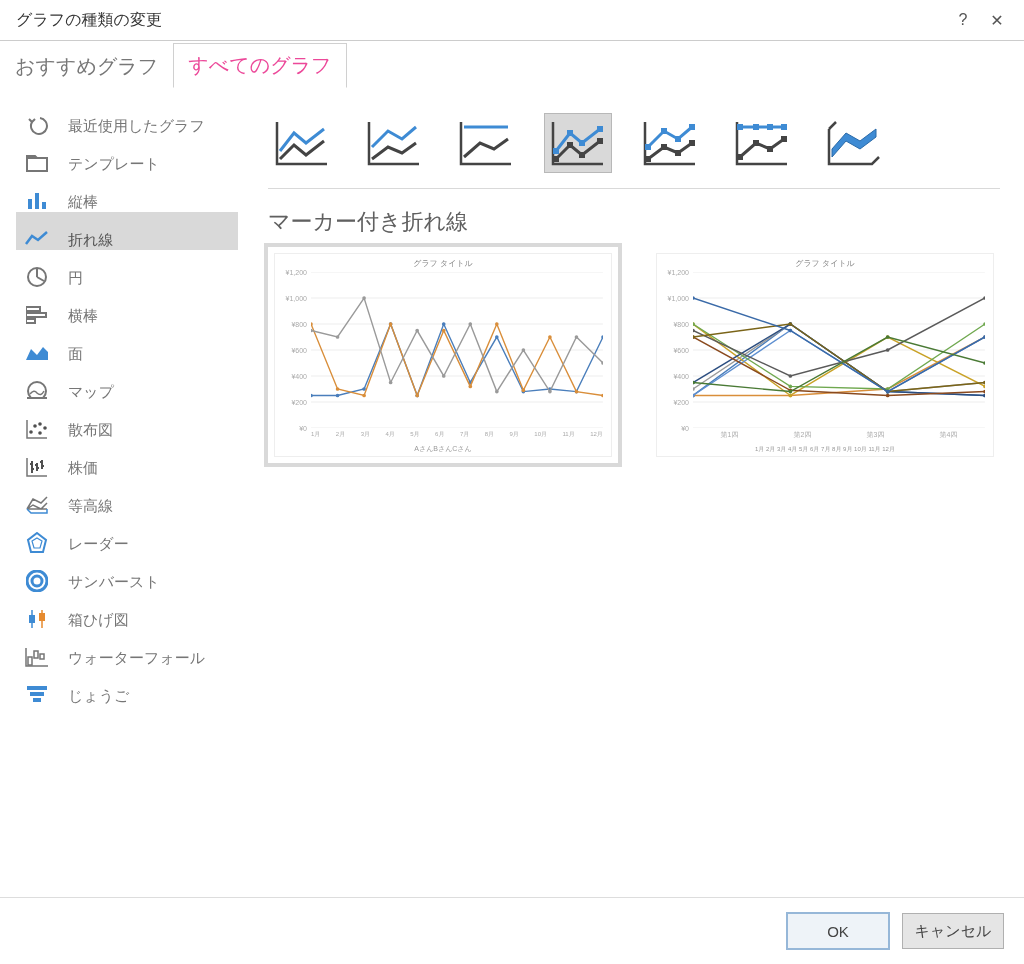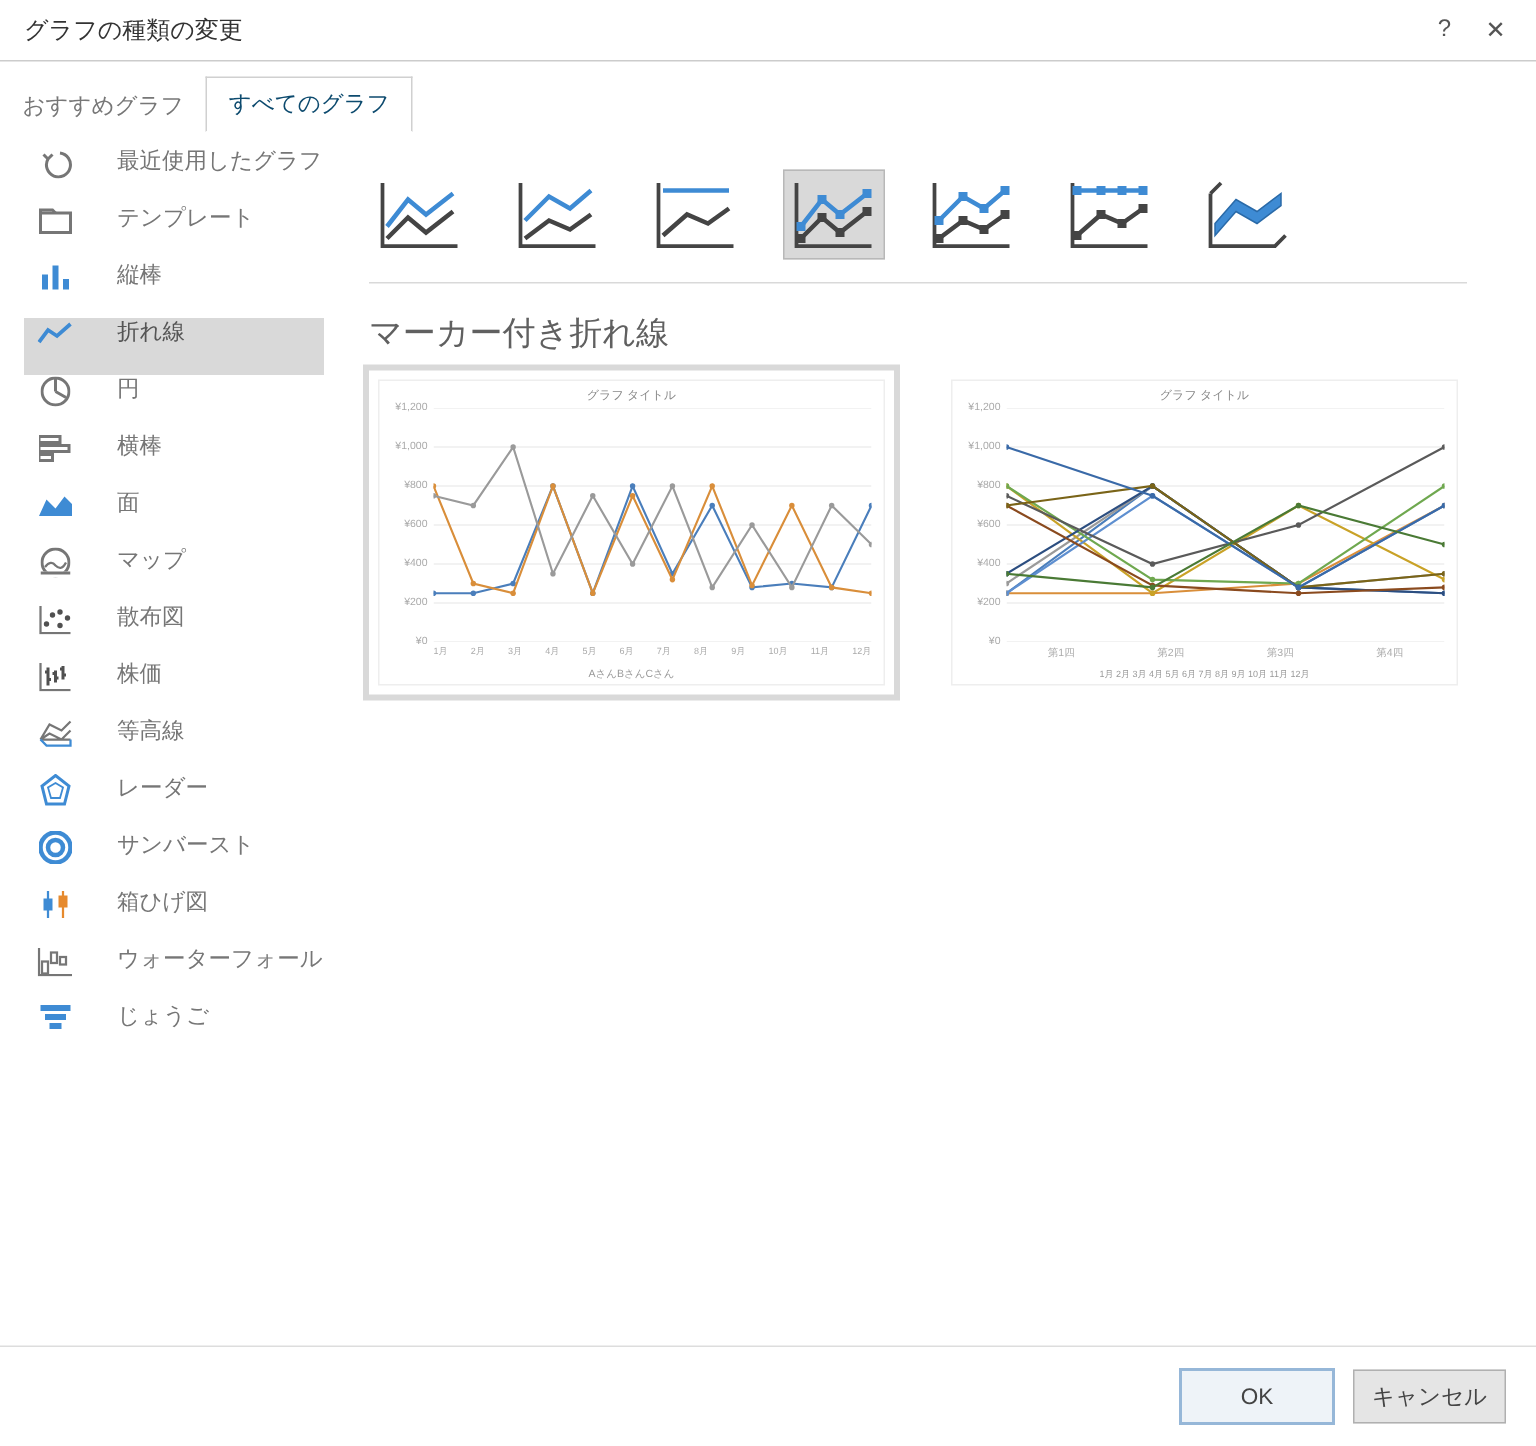--- a/index.html
+++ b/index.html
@@ -1,27 +1,27 @@
 <!DOCTYPE html>
 <html><head>
 <meta charset="utf-8">
 <style>
   html,body{margin:0;padding:0;width:1024px;height:964px;font-family:"Yu Gothic UI","Meiryo",sans-serif;font-size:14px;color:#333;background:#fff;overflow:hidden}
   .titlebar{display:flex;align-items:center;height:40px;padding:0 10px;border-bottom:1px solid #ccc}
   .titlebar .title{flex:1;font-size:16px;padding-left:6px}
   .titlebar .tbtn{width:34px;height:34px;display:flex;align-items:center;justify-content:center;font-size:16px;color:#555;cursor:default}
   .tabs{display:flex;align-items:flex-end;height:38px;margin-top:8px;border-bottom:1px solid #fff}
-  .tab{padding:8px 14px;color:#777;font-size:15px;border:1px solid transparent;border-bottom:none;position:relative;top:1px}
-  .tab.active{color:#0c4a6e;border-color:#d0d0d0;border-bottom:1px solid #fff;background:#fff}
+  .tab{padding:8px 14px;color:#777;font-size:20px;border:1px solid transparent;border-bottom:none;position:relative;top:1px}
+  .tab.active{color:#ec4899;border-color:#d0d0d0;border-bottom:1px solid #fff;background:#fff}
   .body{display:flex;height:calc(100% - 40px - 46px - 66px)}
   .sidebar{width:234px;padding:10px 0 0 16px}
-  .sb-item{display:flex;align-items:flex-start;height:38px;gap:28px;padding-left:8px;color:#767676;font-size:15px;cursor:default}
+  .sb-item{display:flex;align-items:flex-end;height:38px;gap:18px;padding-left:8px;color:#767676;font-size:15px;cursor:default}
   .sb-item.selected{background:#d9d9d9;color:#555}
   .sb-icon{width:26px;height:22px;display:flex;align-items:center;justify-content:center;flex:0 0 26px}
-  .main{flex:1;padding:10px 46px 0 30px}
+  .main{flex:1;padding:10px 24px 0 30px}
   .subtype-row{display:flex;gap:24px;align-items:center;height:90px;border-bottom:1px solid #d9d9d9}
   .subtype{width:66px;height:58px;display:flex;align-items:center;justify-content:center;border:1px solid transparent}
   .subtype.selected{background:#d9d9d9;border:1px solid #b8b8b8}
   .subtitle{font-size:22px;color:#606060;margin:18px 0 10px 0}
   .previews{display:flex;gap:32px}
   .preview{width:350px;height:216px;background:#fff;position:relative}
   .preview.selected{outline:4px solid #d9d9d9}
   .preview-inner{position:absolute;inset:6px;border:1px solid #eee}
   .chart-title{text-align:center;font-size:8px;color:#888;margin-top:4px}
   .plot{position:absolute;left:36px;right:8px;top:18px;bottom:28px}

